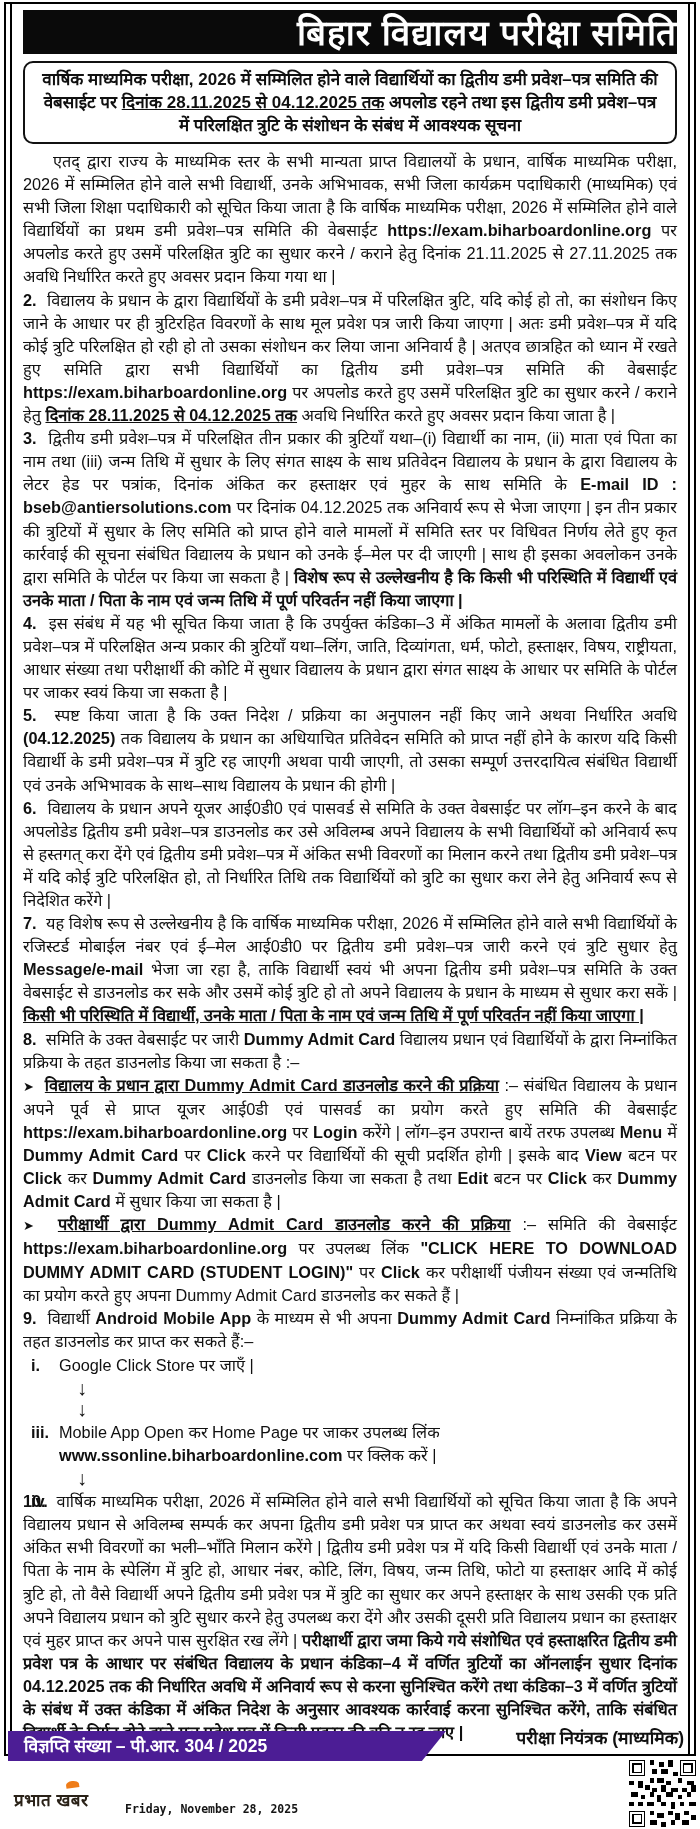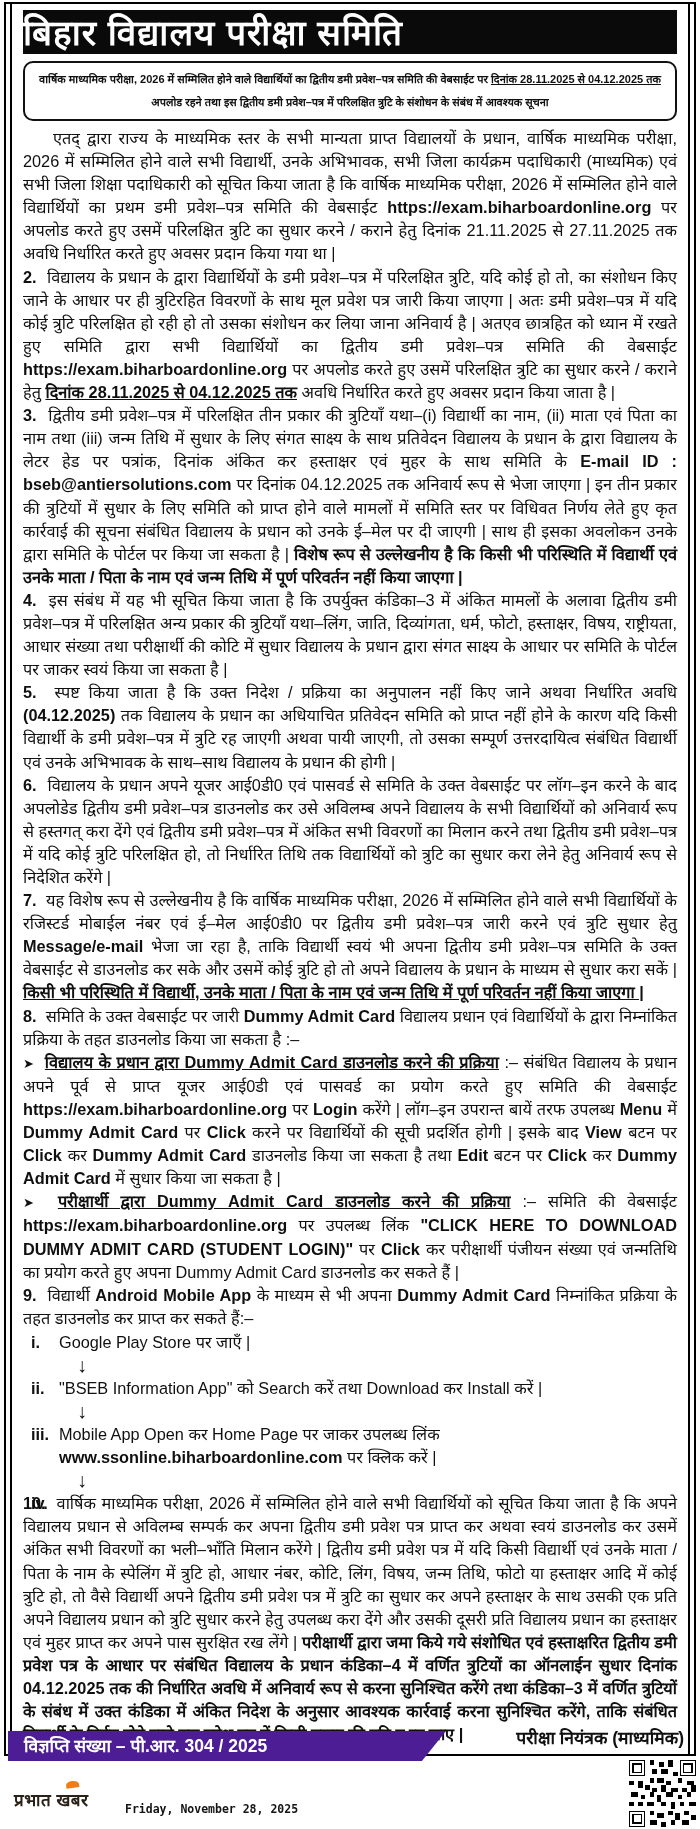--- a/index.html
+++ b/index.html
@@ -10,28 +10,28 @@
   .doc{
     position:absolute;left:4px;right:4px;top:2px;height:1754px;
     border:2px solid #000;background:#fff;box-sizing:border-box;
   }
   .inner{
     position:absolute;left:4px;right:4px;top:0;bottom:0;
     border-left:2px solid #000;border-right:2px solid #000;
     padding:6px 9px 34px 9px;box-sizing:border-box;overflow:hidden;
   }
   .title-banner{
-    background:#0a0a0a;color:#fff;text-align:left;
+    background:#0a0a0a;color:#fff;text-align:right;
     height:44px;line-height:46px;margin:0 2px 7px 2px;
     font-weight:800;font-size:35px;letter-spacing:1px;
   }
   .subtitle-box{
     border:2.5px solid #111;border-radius:10px;margin:0 2px 6px 2px;
     padding:5px 14px;text-align:center;font-weight:700;
-    font-size:11px;line-height:23px;
+    font-size:17px;line-height:23px;
   }
   .notice-body{
     font-size:16.3px;line-height:23.1px;text-align:justify;
     padding:0 2px;
   }
   .para{text-align:justify;}
   .para.indent{text-indent:30px;}
   .num{font-weight:700;}
   .bold{font-weight:700;}
   .ul{text-decoration:underline;}
@@ -79,23 +79,22 @@
           <div class="para"><span class="num">2.</span>&nbsp;&nbsp;<span>विद्यालय के प्रधान के द्वारा विद्यार्थियों के डमी प्रवेश–पत्र में परिलक्षित त्रुटि, यदि कोई हो तो, का संशोधन किए जाने के आधार पर ही त्रुटिरहित विवरणों के साथ मूल प्रवेश पत्र जारी किया जाएगा | अतः डमी प्रवेश–पत्र में यदि कोई त्रुटि परिलक्षित हो रही हो तो उसका संशोधन कर लिया जाना अनिवार्य है | अतएव छात्रहित को ध्यान में रखते हुए समिति द्वारा सभी विद्यार्थियों का द्वितीय डमी प्रवेश–पत्र समिति की वेबसाईट </span><span class="bold">https://exam.biharboardonline.org</span><span> पर अपलोड करते हुए उसमें परिलक्षित त्रुटि का सुधार करने / कराने हेतु </span><span class="bold ul">दिनांक 28.11.2025 से 04.12.2025 तक</span><span> अवधि निर्धारित करते हुए अवसर प्रदान किया जाता है |</span></div>
           <div class="para"><span class="num">3.</span>&nbsp;&nbsp;<span>द्वितीय डमी प्रवेश–पत्र में परिलक्षित तीन प्रकार की त्रुटियाँ यथा–(i) विद्यार्थी का नाम, (ii) माता एवं पिता का नाम तथा (iii) जन्म तिथि में सुधार के लिए संगत साक्ष्य के साथ प्रतिवेदन विद्यालय के प्रधान के द्वारा विद्यालय के लेटर हेड पर पत्रांक, दिनांक अंकित कर हस्ताक्षर एवं मुहर के साथ समिति के </span><span class="bold">E-mail ID : bseb@antiersolutions.com</span><span> पर दिनांक 04.12.2025 तक अनिवार्य रूप से भेजा जाएगा | इन तीन प्रकार की त्रुटियों में सुधार के लिए समिति को प्राप्त होने वाले मामलों में समिति स्तर पर विधिवत निर्णय लेते हुए कृत कार्रवाई की सूचना संबंधित विद्यालय के प्रधान को उनके ई–मेल पर दी जाएगी | साथ ही इसका अवलोकन उनके द्वारा समिति के पोर्टल पर किया जा सकता है | </span><span class="bold">विशेष रूप से उल्लेखनीय है कि किसी भी परिस्थिति में विद्यार्थी एवं उनके माता / पिता के नाम एवं जन्म तिथि में पूर्ण परिवर्तन नहीं किया जाएगा |</span></div>
           <div class="para"><span class="num">4.</span>&nbsp;&nbsp;<span>इस संबंध में यह भी सूचित किया जाता है कि उपर्युक्त कंडिका–3 में अंकित मामलों के अलावा द्वितीय डमी प्रवेश–पत्र में परिलक्षित अन्य प्रकार की त्रुटियाँ यथा–लिंग, जाति, दिव्यांगता, धर्म, फोटो, हस्ताक्षर, विषय, राष्ट्रीयता, आधार संख्या तथा परीक्षार्थी की कोटि में सुधार विद्यालय के प्रधान द्वारा संगत साक्ष्य के आधार पर समिति के पोर्टल पर जाकर स्वयं किया जा सकता है |</span></div>
           <div class="para"><span class="num">5.</span>&nbsp;&nbsp;<span>स्पष्ट किया जाता है कि उक्त निदेश / प्रक्रिया का अनुपालन नहीं किए जाने अथवा निर्धारित अवधि </span><span class="bold">(04.12.2025)</span><span> तक विद्यालय के प्रधान का अधियाचित प्रतिवेदन समिति को प्राप्त नहीं होने के कारण यदि किसी विद्यार्थी के डमी प्रवेश–पत्र में त्रुटि रह जाएगी अथवा पायी जाएगी, तो उसका सम्पूर्ण उत्तरदायित्व संबंधित विद्यार्थी एवं उनके अभिभावक के साथ–साथ विद्यालय के प्रधान की होगी |</span></div>
           <div class="para"><span class="num">6.</span>&nbsp;&nbsp;<span>विद्यालय के प्रधान अपने यूजर आई0डी0 एवं पासवर्ड से समिति के उक्त वेबसाईट पर लॉग–इन करने के बाद अपलोडेड द्वितीय डमी प्रवेश–पत्र डाउनलोड कर उसे अविलम्ब अपने विद्यालय के सभी विद्यार्थियों को अनिवार्य रूप से हस्तगत् करा देंगे एवं द्वितीय डमी प्रवेश–पत्र में अंकित सभी विवरणों का मिलान करने तथा द्वितीय डमी प्रवेश–पत्र में यदि कोई त्रुटि परिलक्षित हो, तो निर्धारित तिथि तक विद्यार्थियों को त्रुटि का सुधार करा लेने हेतु अनिवार्य रूप से निदेशित करेंगे |</span></div>
           <div class="para"><span class="num">7.</span>&nbsp;&nbsp;<span>यह विशेष रूप से उल्लेखनीय है कि वार्षिक माध्यमिक परीक्षा, 2026 में सम्मिलित होने वाले सभी विद्यार्थियों के रजिस्टर्ड मोबाईल नंबर एवं ई–मेल आई0डी0 पर द्वितीय डमी प्रवेश–पत्र जारी करने एवं त्रुटि सुधार हेतु </span><span class="bold">Message/e-mail</span><span> भेजा जा रहा है, ताकि विद्यार्थी स्वयं भी अपना द्वितीय डमी प्रवेश–पत्र समिति के उक्त वेबसाईट से डाउनलोड कर सके और उसमें कोई त्रुटि हो तो अपने विद्यालय के प्रधान के माध्यम से सुधार करा सकें | </span><span class="bold ul">किसी भी परिस्थिति में विद्यार्थी, उनके माता / पिता के नाम एवं जन्म तिथि में पूर्ण परिवर्तन नहीं किया जाएगा |</span></div>
           <div class="para"><span class="num">8.</span>&nbsp;&nbsp;<span>समिति के उक्त वेबसाईट पर जारी </span><span class="bold">Dummy Admit Card</span><span> विद्यालय प्रधान एवं विद्यार्थियों के द्वारा निम्नांकित प्रक्रिया के तहत डाउनलोड किया जा सकता है :–</span></div>
           <div class="para bullet"><span class="num">➤</span>&nbsp;&nbsp;<span class="bold ul">विद्यालय के प्रधान द्वारा Dummy Admit Card  डाउनलोड करने की प्रक्रिया</span><span> :– संबंधित विद्यालय के प्रधान अपने पूर्व से प्राप्त यूजर आई0डी एवं पासवर्ड का प्रयोग करते हुए समिति की वेबसाईट </span><span class="bold">https://exam.biharboardonline.org</span><span> पर </span><span class="bold">Login</span><span> करेंगे | लॉग–इन उपरान्त बायें तरफ उपलब्ध </span><span class="bold">Menu</span><span> में </span><span class="bold">Dummy Admit Card</span><span> पर </span><span class="bold">Click</span><span> करने पर विद्यार्थियों की सूची प्रदर्शित होगी | इसके बाद </span><span class="bold">View</span><span> बटन पर </span><span class="bold">Click</span><span> कर </span><span class="bold">Dummy Admit Card</span><span> डाउनलोड किया जा सकता है तथा </span><span class="bold">Edit</span><span> बटन पर </span><span class="bold">Click</span><span> कर </span><span class="bold">Dummy Admit Card</span><span> में सुधार किया जा सकता है |</span></div>
           <div class="para bullet"><span class="num">➤</span>&nbsp;&nbsp;<span class="bold ul">परीक्षार्थी द्वारा Dummy Admit Card  डाउनलोड करने की प्रक्रिया</span><span> :– समिति की वेबसाईट </span><span class="bold">https://exam.biharboardonline.org</span><span> पर उपलब्ध लिंक </span><span class="bold">"CLICK HERE TO DOWNLOAD DUMMY ADMIT CARD (STUDENT LOGIN)"</span><span> पर </span><span class="bold">Click</span><span> कर परीक्षार्थी पंजीयन संख्या एवं जन्मतिथि का प्रयोग करते हुए अपना Dummy Admit Card  डाउनलोड कर सकते हैं |</span></div>
           <div class="para"><span class="num">9.</span>&nbsp;&nbsp;<span>विद्यार्थी </span><span class="bold">Android Mobile App</span><span> के माध्यम से भी अपना </span><span class="bold">Dummy Admit Card</span><span> निम्नांकित प्रक्रिया के तहत डाउनलोड कर प्राप्त कर सकते हैं:–</span></div>
-          <div class="para step"><span class="num">i.</span><span>Google Play Store पर जाएँ |</span></div>
+          <div class="para step"><span class="num">i.</span><span>Google Click Store पर जाएँ |</span></div>
           <div class="flow-arrow">↓</div>
-          <div class="para step"><span class="num">ii.</span><span>"BSEB Information App" को Search करें तथा Download कर Install करें |</span></div>
           <div class="flow-arrow">↓</div>
           <div class="para step"><span class="num">iii.</span><span>Mobile App Open कर Home Page पर जाकर उपलब्ध लिंक </span><span class="bold">www.ssonline.biharboardonline.com</span><span> पर क्लिक करें |</span></div>
           <div class="flow-arrow">↓</div>
           <div class="para step"><span class="num">iv.</span></div>
           <div class="para"><span class="num">10.</span>&nbsp;&nbsp;<span>वार्षिक माध्यमिक परीक्षा, 2026 में सम्मिलित होने वाले सभी विद्यार्थियों को सूचित किया जाता है कि अपने विद्यालय प्रधान से अविलम्ब सम्पर्क कर अपना द्वितीय डमी प्रवेश पत्र प्राप्त कर अथवा स्वयं डाउनलोड कर उसमें अंकित सभी विवरणों का भली–भाँति मिलान करेंगे | द्वितीय डमी प्रवेश पत्र में यदि किसी विद्यार्थी एवं उनके माता / पिता के नाम के स्पेलिंग में त्रुटि हो, आधार नंबर, कोटि, लिंग, विषय, जन्म तिथि, फोटो या हस्ताक्षर आदि में कोई त्रुटि हो, तो वैसे विद्यार्थी अपने द्वितीय डमी प्रवेश पत्र में त्रुटि का सुधार कर अपने हस्ताक्षर के साथ उसकी एक प्रति अपने विद्यालय प्रधान को त्रुटि सुधार करने हेतु उपलब्ध करा देंगे और उसकी दूसरी प्रति विद्यालय प्रधान का हस्ताक्षर एवं मुहर प्राप्त कर अपने पास सुरक्षित रख लेंगे | </span><span class="bold">परीक्षार्थी द्वारा जमा किये गये संशोधित एवं हस्ताक्षरित द्वितीय डमी प्रवेश पत्र के आधार पर संबंधित विद्यालय के प्रधान कंडिका–4 में वर्णित त्रुटियों का ऑनलाईन सुधार दिनांक 04.12.2025 तक की निर्धारित अवधि में अनिवार्य रूप से करना सुनिश्चित करेंगे तथा कंडिका–3 में वर्णित त्रुटियों के संबंध में उक्त कंडिका में अंकित निदेश के अनुसार आवश्यक कार्रवाई करना सुनिश्चित करेंगे, ताकि संबंधित विद्यार्थी के निर्गत होने वाले मूल प्रवेश पत्र में किसी प्रकार की त्रुटि न रह जाए |</span></div>
         </div>
     </div>
     <div class="pr-banner">
       <span>विज्ञप्ति संख्या – पी.आर. 304 / 2025</span>
     </div>

